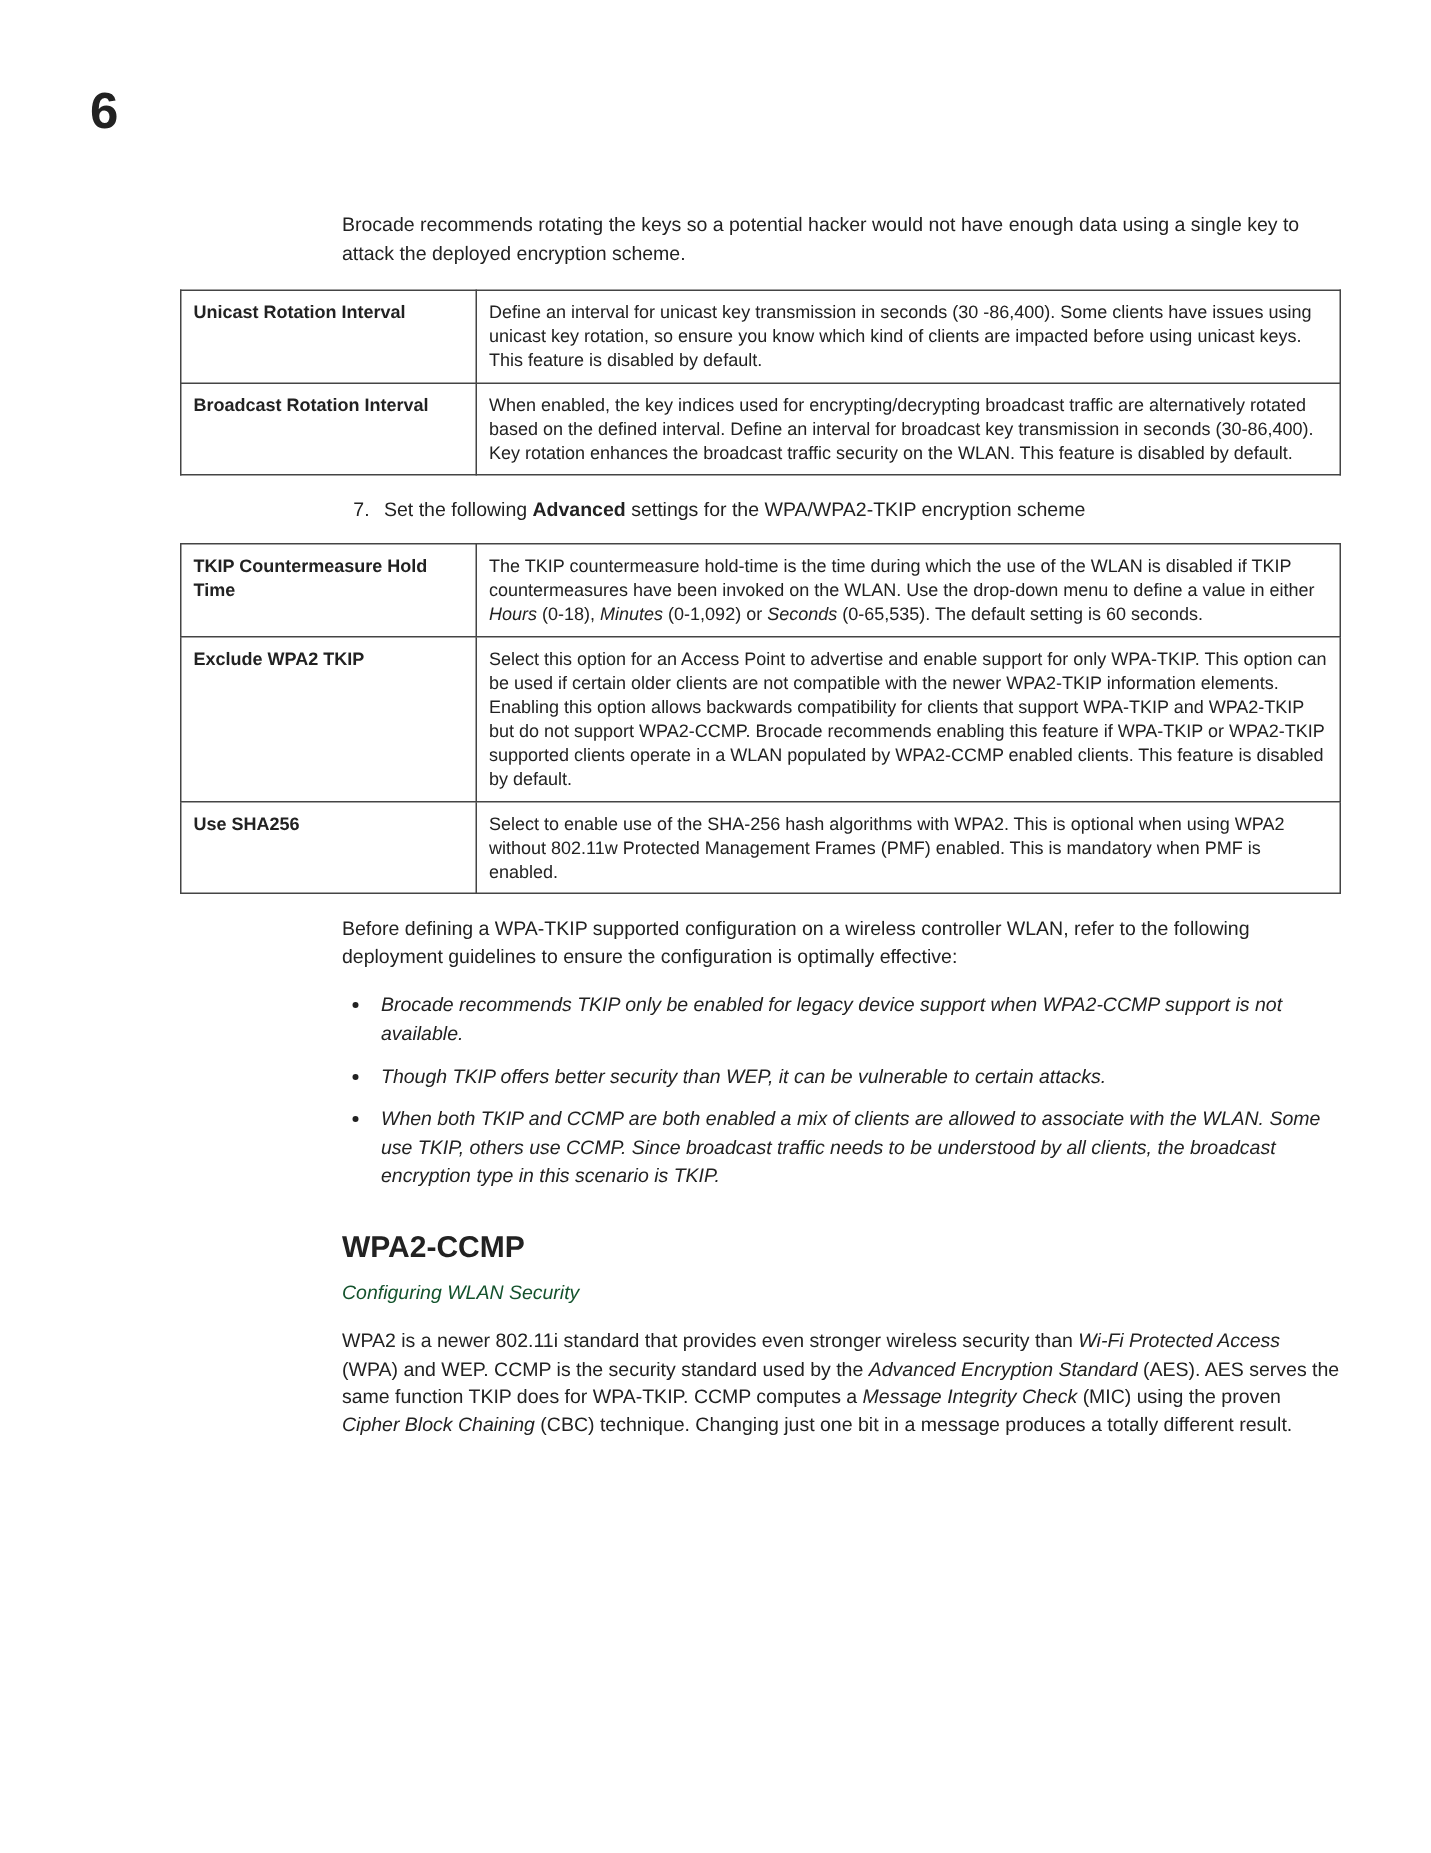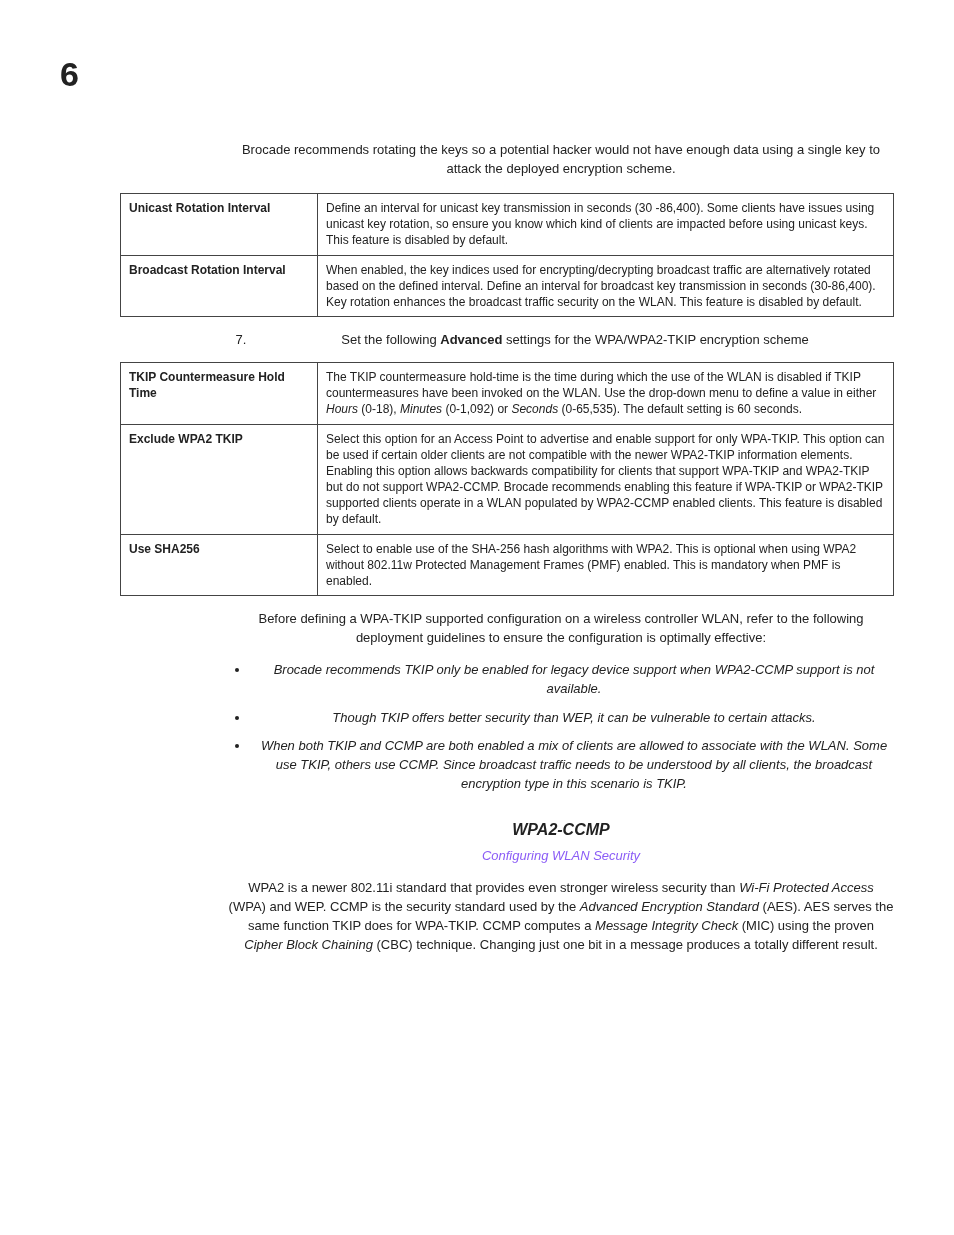--- a/index.html
+++ b/index.html
@@ -13,21 +13,20 @@
     line-height: 1.45;
   }
   .chapter-num {
     font-family: "Arial Black", Arial, sans-serif;
     font-size: 34px;
     font-weight: 700;
     margin-bottom: 42px;
   }
   .body-block {
     margin-left: 168px;
-    text-align: center;
   }
   p.intro {
     margin: 0 0 14px 0;
   }
   table.param {
     border-collapse: collapse;
     width: 100%;
     margin: 6px 0 14px 0;
     font-size: 12px;
   }
@@ -70,27 +69,26 @@
     list-style: disc;
     padding-left: 22px;
     margin: 8px 0 18px 0;
   }
   ul.bullets li {
     margin-bottom: 10px;
     padding-left: 4px;
     font-style: italic;
   }
   h2.sectitle {
-    font-style: italic;
     font-weight: 700;
-    font-size: 16px;
+    font-size: 20px;
     margin: 24px 0 6px 0;
   }
   .linkish {
-    color: #8b5cf6;
+    color: #14532d;
     font-style: italic;
     font-size: 13px;
     margin-bottom: 2px;
   }
   .table-wrap { margin-left: 60px; }
 </style>
 </head>
 <body>
 
 <div class="chapter-num">6</div>

